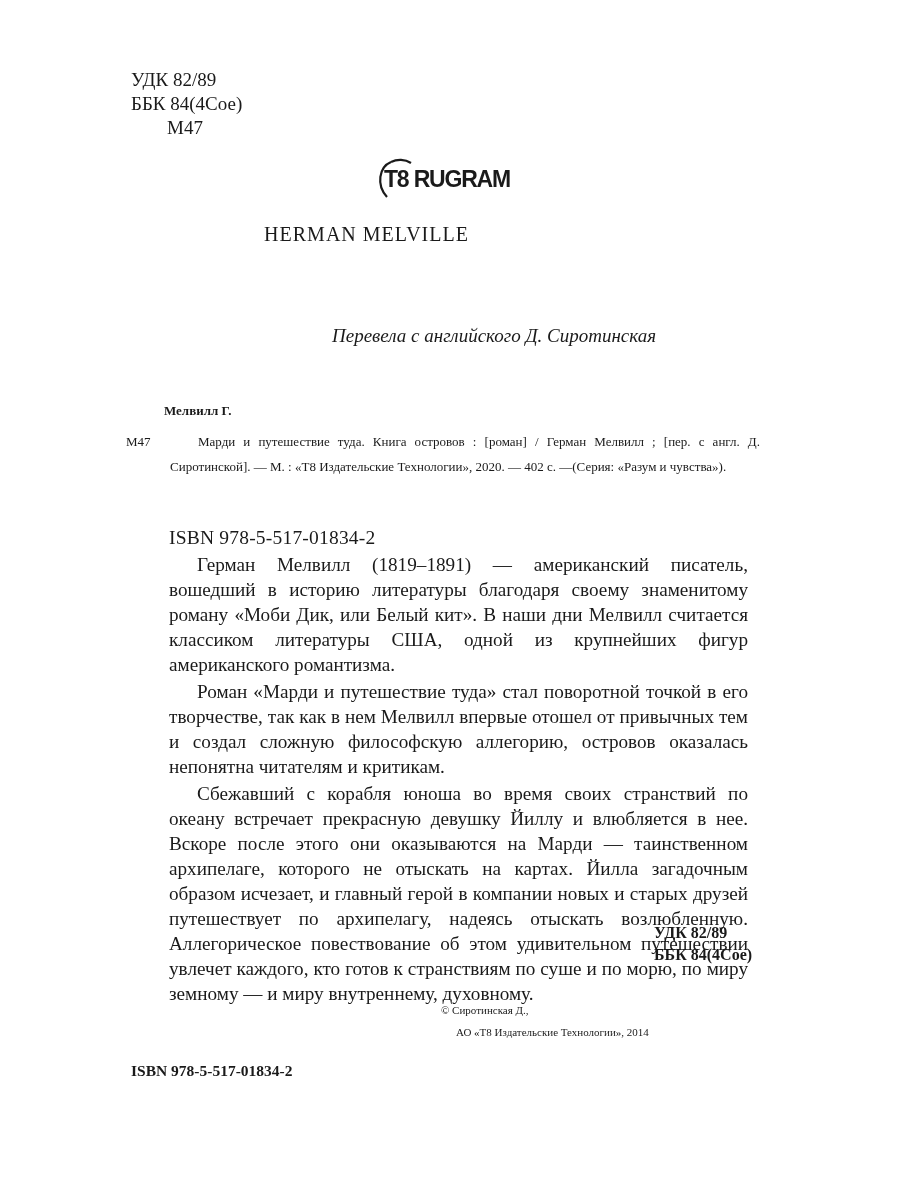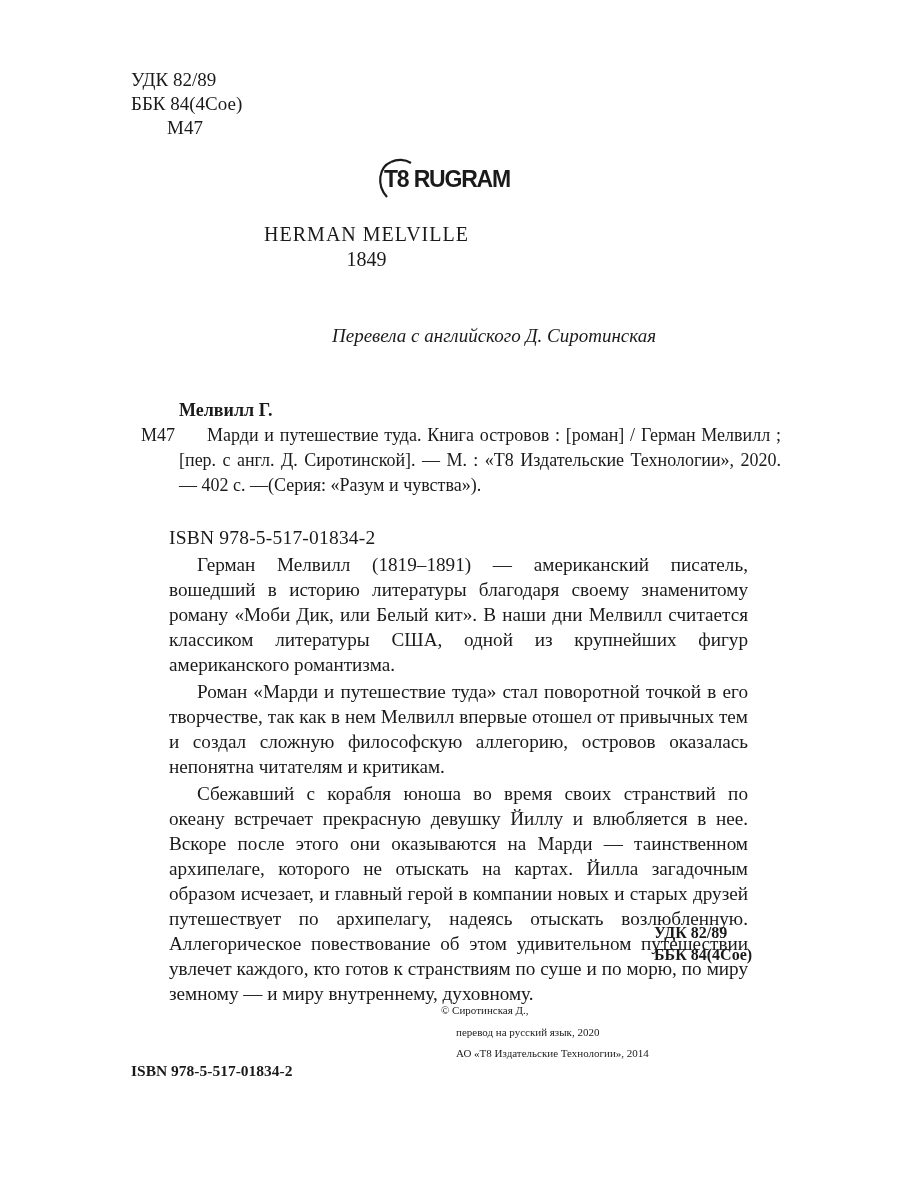--- a/index.html
+++ b/index.html
@@ -50,42 +50,42 @@
       width: 900px;
       top: 325px;
       text-align: center;
       font-family: "Liberation Serif", serif;
       font-style: italic;
       font-size: 19px;
       padding-left: 44px;
     }
 
     .record {
-      left: 141px;
+      left: 126px;
       top: 398px;
       width: 640px;
       font-family: "Liberation Serif", serif;
-      font-size: 18px;
+      font-size: 13px;
       line-height: 25px;
     }
     .record .heading {
       font-weight: bold;
       padding-left: 38px;
     }
     .record .entry {
       position: relative;
       padding-left: 38px;
       text-align: justify;
     }
     .record .code {
       position: absolute;
       left: 0;
       top: 0;
     }
-    .record .entry-text { text-indent: 28px; margin: 0; }
+    .record .entry-text { text-indent: 28px; margin: 6px; }
 
     .isbn-line {
       left: 169px;
       top: 527px;
       font-family: "Liberation Serif", serif;
       font-size: 19.5px;
       letter-spacing: 0.2px;
     }
 
     .annotation {
@@ -140,21 +140,20 @@
 <div class="abs logo">
   <svg width="150" height="45" viewBox="0 0 150 45" xmlns="http://www.w3.org/2000/svg">
     <path d="M14 7 C 2 12, -1 30, 10 42" fill="none" stroke="#1a1a1a" stroke-width="2.2"></path>
     <path d="M14 7 C 20 4, 28 4, 34 8" fill="none" stroke="#1a1a1a" stroke-width="2.2"></path>
     <text x="7" y="32" font-family="Liberation Sans, sans-serif" font-weight="bold" font-size="23" fill="#1a1a1a" letter-spacing="-1.2">T8 RUGRAM</text>
   </svg>
 </div>
 
 <div class="abs title-block">
   <div class="author">HERMAN MELVILLE</div>
-  <div>1849</div>
 </div>
 
 <div class="abs translator">Перевела с английского Д. Сиротинская</div>
 
 <div class="abs record">
   <div class="heading">Мелвилл Г.</div>
   <div class="entry">
     <span class="code">М47</span>
     <p class="entry-text">Марди и путешествие туда. Книга островов : [роман] / Герман Мелвилл ; [пер. с англ. Д. Сиротинской]. — М. : «Т8 Издательские Технологии», 2020. — 402 с. —(Серия: «Разум и чувства»).</p>
   </div>
@@ -168,17 +167,16 @@
   <p>Сбежавший с корабля юноша во время своих странствий по океану встречает прекрасную девушку Йиллу и влюбляется в нее. Вскоре после этого они оказываются на Марди — таинственном архипелаге, которого не отыскать на картах. Йилла загадочным образом исчезает, и главный герой в компании новых и старых друзей путешествует по архипелагу, надеясь отыскать возлюбленную. Аллегорическое повествование об этом удивительном путешествии увлечет каждого, кто готов к странствиям по суше и по морю, по миру земному — и миру внутреннему, духовному.</p>
 </div>
 
 <div class="abs classif-bottom">
   <div>УДК 82/89</div>
   <div>ББК 84(4Сое)</div>
 </div>
 
 <div class="abs copyright">
   <div>© Сиротинская Д.,</div>
-  <div class="indent">перевод на русский язык, 2020</div>
   <div class="indent">АО «Т8 Издательские Технологии», 2014</div>
 </div>
 
 <div class="abs isbn-bottom">ISBN 978-5-517-01834-2</div>
 
 </body></html>

